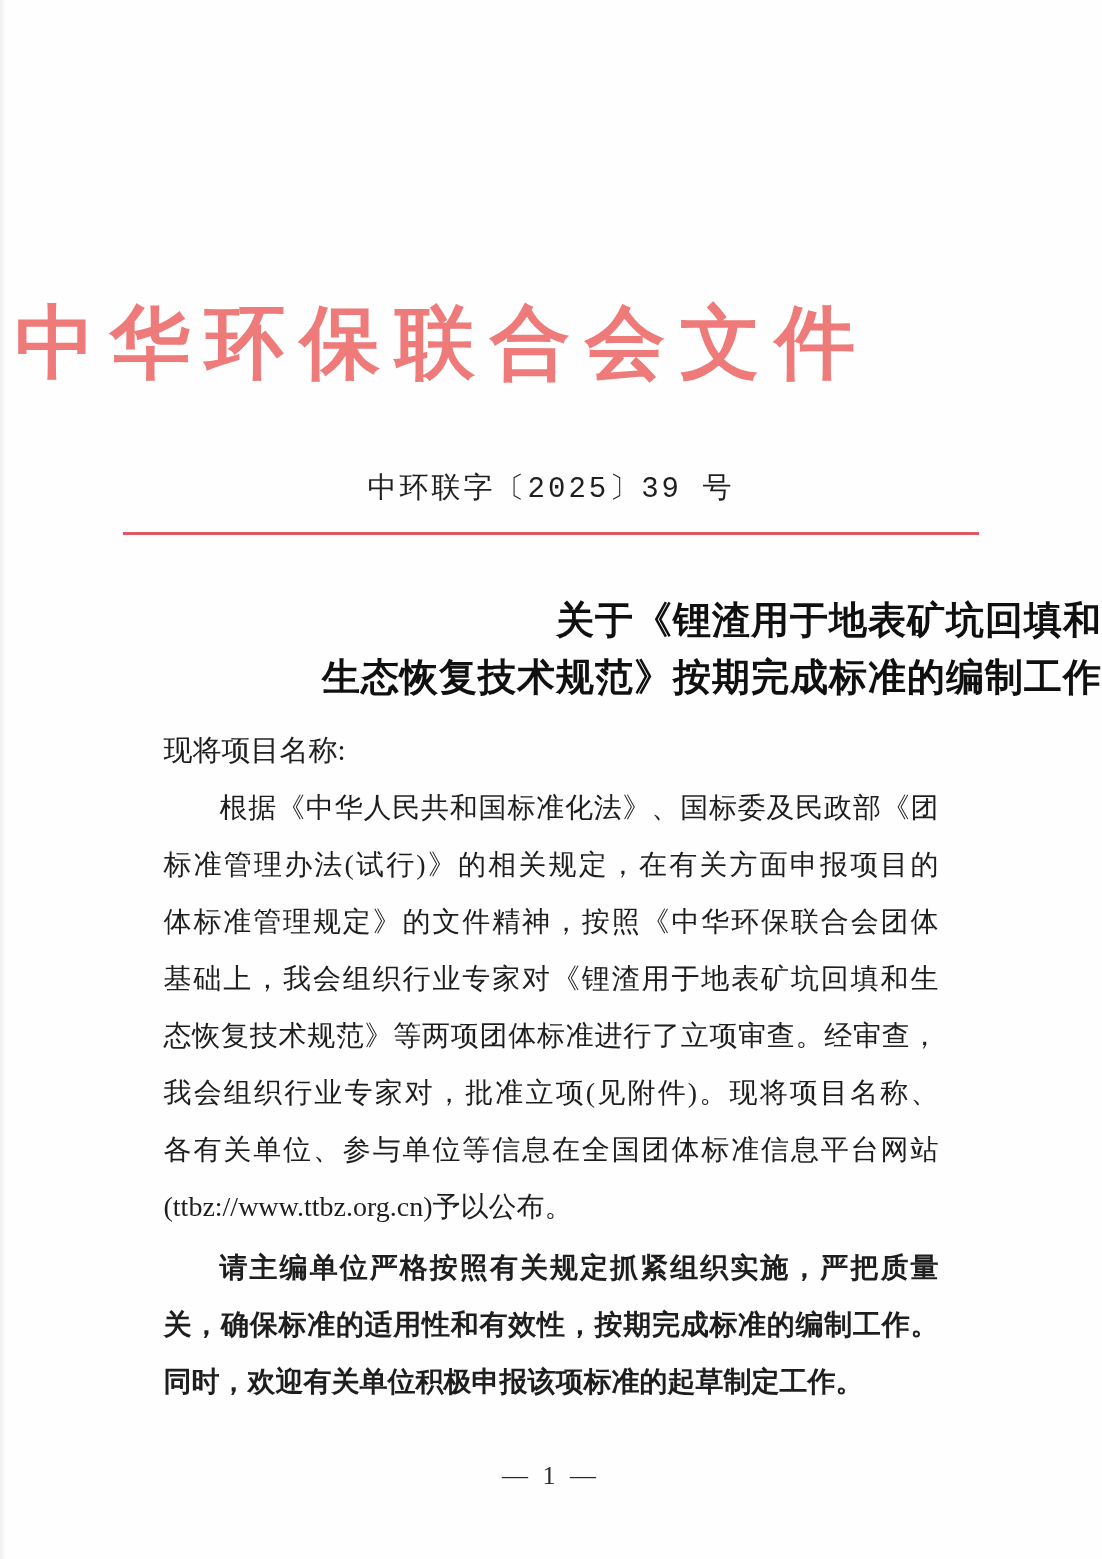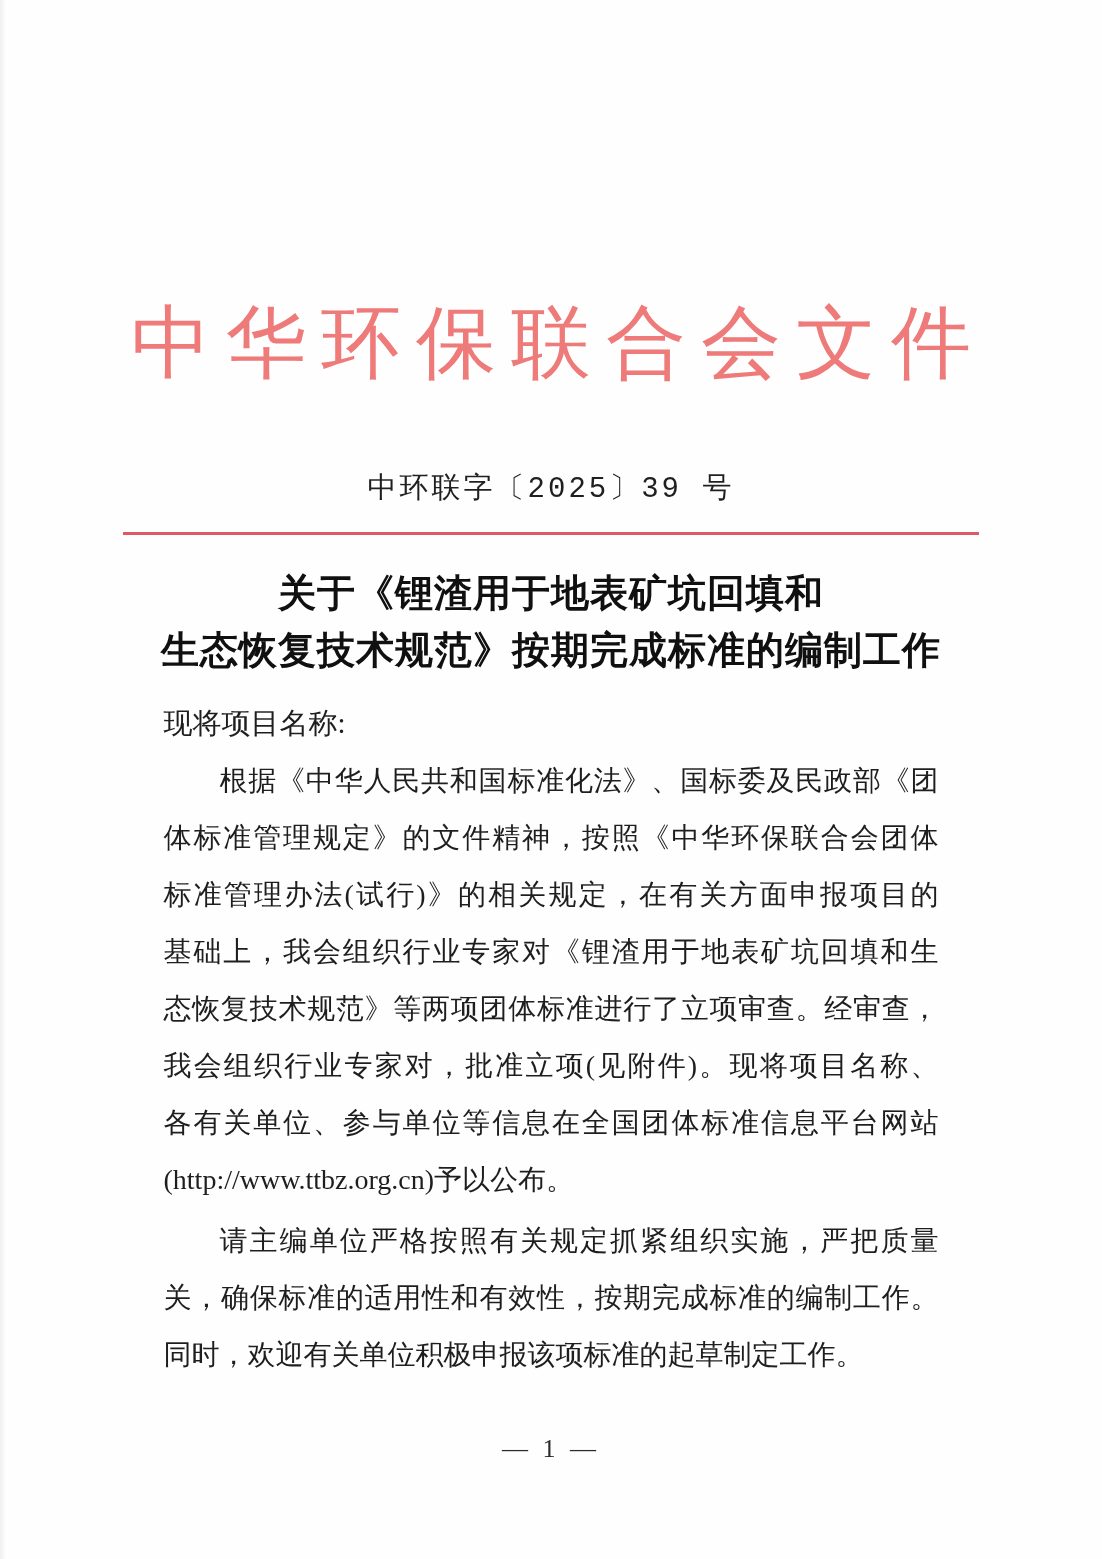--- a/index.html
+++ b/index.html
@@ -12,24 +12,24 @@
     height: 1559px;
     margin: 0 auto;
     background: #fefefe;
     overflow: hidden;
     color: #222;
   }
 
   
   .org-title {
     margin-top: 296px;
-    text-align: center;
+    text-align: left;
     font-size: 80px;
     line-height: 94px;
-    font-weight: normal;
+    font-weight: bold;
     color: #ee7a7a;
     letter-spacing: 15px;
     text-indent: 15px;
     white-space: nowrap;
   }
 
   
   .doc-number {
     margin-top: 80px;
     text-align: center;
@@ -44,22 +44,22 @@
   .red-rule {
     width: 856px;
     height: 3px;
     margin: 22px auto 0 auto;
     background: #dd5a64;
     border: none;
   }
 
   
   .doc-title {
-    margin-top: 30px;
-    text-align: center;
+    margin-top: 57px;
+    text-align: right;
     font-weight: bold;
     font-size: 38px;
     line-height: 57px;
     color: #101010;
     letter-spacing: 1px;
   }
 
   
   .body-block {
     width: 775px;
@@ -77,21 +77,21 @@
     text-align-last: justify;
     text-justify: inter-character;
     white-space: nowrap;
   }
   .bline.lastline {
     text-align-last: left;
   }
   .bline.indent {
     text-indent: 2em;
   }
-  .para2 { margin-top: 4px; }
+  .para2 { margin-top: 4px; font-weight: bold; }
 
   
   .page-number {
     margin-top: 50px;
     text-align: center;
     font-size: 26px;
     line-height: 32px;
     color: #2c2c2c;
     letter-spacing: 4px;
   }
@@ -119,27 +119,27 @@
   <div class="doc-title">
     <div>关于《锂渣用于地表矿坑回填和</div>
     <div>生态恢复技术规范》按期完成标准的编制工作</div>
   </div>
 
   <div class="body-block">
     <div class="salutation">现将项目名称:</div>
 
     <div>
       <div class="bline indent">根据《中华人民共和国标准化法》、国标委及民政部《团</div>
+      <div class="bline">标准管理办法(试行)》的相关规定，在有关方面申报项目的</div>
       <div class="bline">体标准管理规定》的文件精神，按照《中华环保联合会团体</div>
-      <div class="bline">标准管理办法(试行)》的相关规定，在有关方面申报项目的</div>
       <div class="bline">基础上，我会组织行业专家对《锂渣用于地表矿坑回填和生</div>
       <div class="bline">态恢复技术规范》等两项团体标准进行了立项审查。经审查，</div>
       <div class="bline">我会组织行业专家对，批准立项(见附件)。现将项目名称、</div>
       <div class="bline">各有关单位、参与单位等信息在全国团体标准信息平台网站</div>
-      <div class="bline lastline">(http://www.ttbz.org.cn)予以公布。</div>
+      <div class="bline lastline">(ttbz://www.ttbz.org.cn)予以公布。</div>
     </div>
 
     <div class="para2">
       <div class="bline indent">请主编单位严格按照有关规定抓紧组织实施，严把质量</div>
       <div class="bline">关，确保标准的适用性和有效性，按期完成标准的编制工作。</div>
       <div class="bline lastline">同时，欢迎有关单位积极申报该项标准的起草制定工作。</div>
     </div>
   </div>
 
   <div class="page-number">— 1 —</div>

